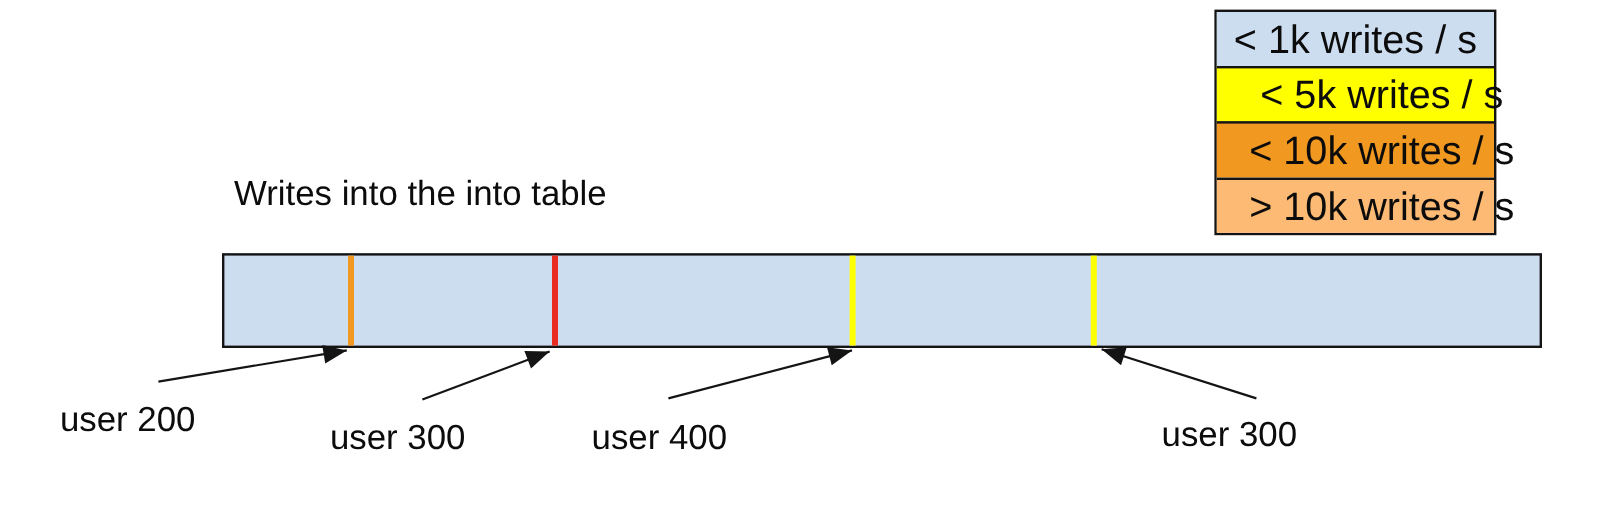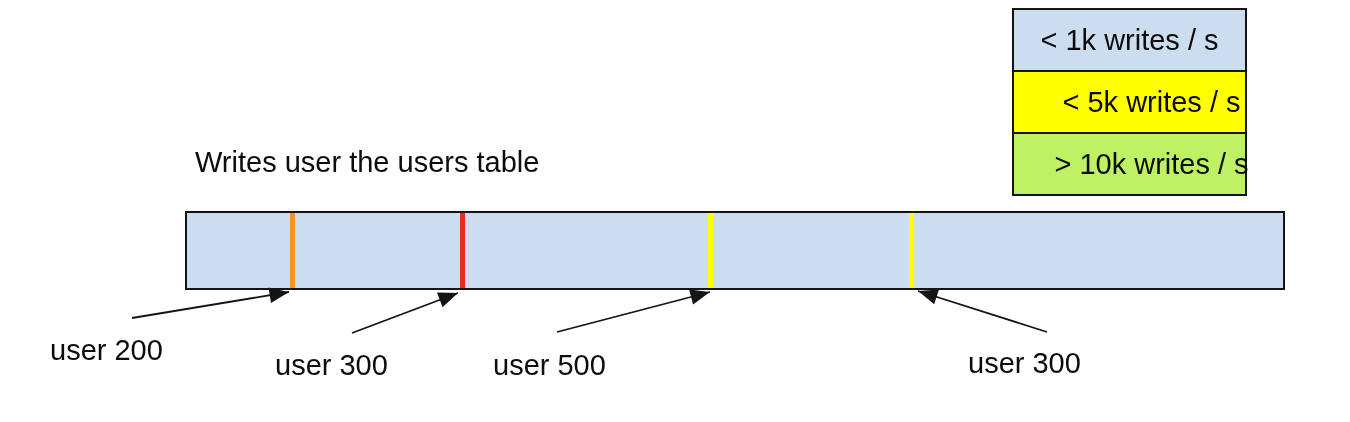--- a/index.html
+++ b/index.html
@@ -51,31 +51,31 @@
   }
   .legend-row {
     box-sizing: border-box;
     flex: 1 1 0;
     display: flex;
     align-items: center;
     justify-content: center;
   }
   .legend-row + .legend-row { border-top: 2px solid #141414; padding-left: 44px; }
   .legend-label {
-    font-size: 29px;
+    font-size: 33px;
     line-height: 1;
     white-space: nowrap;
     color: #0c0c0c;
   }
 </style>
 </head>
 <body>
 
 <div class="canvas">
-  <div class="title" style="left: 195px; top: 147px;">Writes user the users table</div>
+  <div class="title" style="left: 195px; top: 147px;">Writes into the into table</div>
   <div class="band" style="left: 185px; top: 211px; width: 1100px; height: 79px; background: rgb(205, 221, 240); border-color: rgb(20, 20, 20);">
       <div class="stripe" style="left: 102.5px; width: 5px; background: rgb(240, 152, 31);"></div>
       <div class="stripe" style="left: 272.5px; width: 5px; background: rgb(234, 43, 31);"></div>
       <div class="stripe" style="left: 520.5px; width: 5px; background: rgb(255, 255, 0);"></div>
       <div class="stripe" style="left: 721.5px; width: 5px; background: rgb(255, 255, 0);"></div>
     </div>
   <svg class="arrows" xmlns="http://www.w3.org/2000/svg">
     <defs>
       <marker id="ah" viewBox="0 0 12 10" refX="11" refY="5" markerWidth="13" markerHeight="11" orient="auto">
         <path d="M1,1 L11,5 L1,9 Z" fill="#141414"></path>
@@ -86,21 +86,24 @@
       <line x1="557" y1="332" x2="710" y2="292" stroke="#141414" stroke-width="1.8" marker-end="url(#ah)"></line>
       <line x1="1047" y1="332" x2="918" y2="291" stroke="#141414" stroke-width="1.8" marker-end="url(#ah)"></line>
     </svg>
   <div class="legend" style="left: 1012px; top: 8px; width: 235px; height: 188px;">
       <div class="legend-row" style="background: rgb(205, 221, 240);">
         <span class="legend-label">&lt; 1k writes / s</span>
       </div>
       <div class="legend-row" style="background: rgb(255, 255, 0);">
         <span class="legend-label">&lt; 5k writes / s</span>
       </div>
-      <div class="legend-row" style="background: #bef264;">
+      <div class="legend-row" style="background: rgb(240, 152, 31);">
+        <span class="legend-label">&lt; 10k writes / s</span>
+      </div>
+      <div class="legend-row" style="background: #fdba74;">
         <span class="legend-label">&gt; 10k writes / s</span>
       </div>
     </div>
 <div class="user-label" style="left: 50px; top: 335px;">user 200</div>
     <div class="user-label" style="left: 275px; top: 350px;">user 300</div>
-    <div class="user-label" style="left: 493px; top: 350px;">user 500</div>
+    <div class="user-label" style="left: 493px; top: 350px;">user 400</div>
     <div class="user-label" style="left: 968px; top: 348px;">user 300</div>
   </div>
 
 </body></html>

